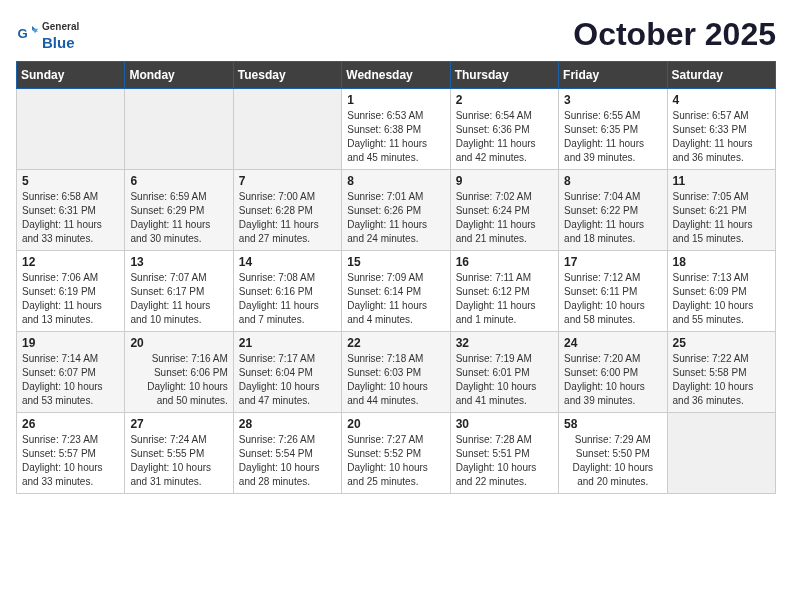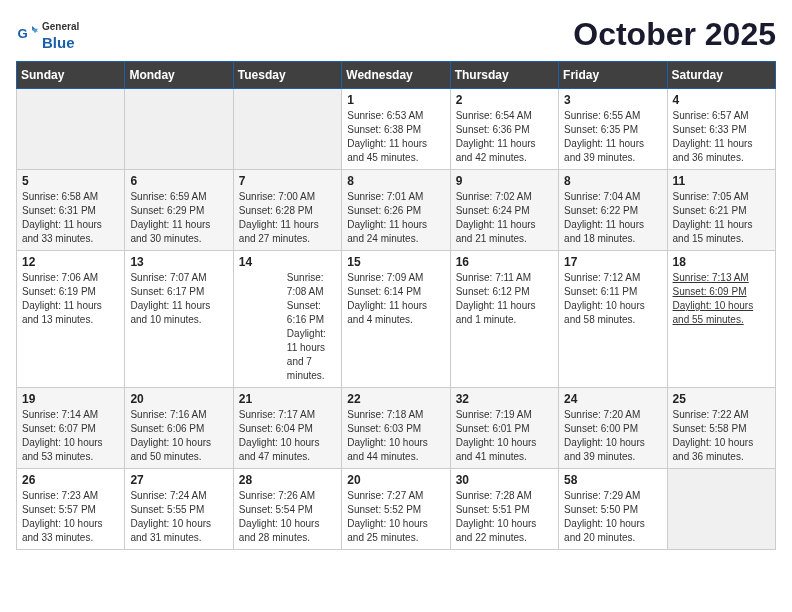--- a/index.html
+++ b/index.html
@@ -206,21 +206,21 @@
         </td>
         <td>
           <div class="day-number">13</div>
           <div class="day-info" style="white-space: pre-line;">Sunrise: 7:07 AM
 Sunset: 6:17 PM
 Daylight: 11 hours
 and 10 minutes.</div>
         </td>
         <td>
           <div class="day-number">14</div>
-          <div class="day-info" style="white-space: pre-line; margin-left: 48px;">Sunrise: 7:08 AM
+          <div class="day-info" style="white-space: pre-line;">Sunrise: 7:08 AM
 Sunset: 6:16 PM
 Daylight: 11 hours
 and 7 minutes.</div>
         </td>
         <td>
           <div class="day-number">15</div>
           <div class="day-info" style="white-space: pre-line;">Sunrise: 7:09 AM
 Sunset: 6:14 PM
 Daylight: 11 hours
 and 4 minutes.</div>
@@ -234,37 +234,37 @@
         </td>
         <td>
           <div class="day-number">17</div>
           <div class="day-info" style="white-space: pre-line;">Sunrise: 7:12 AM
 Sunset: 6:11 PM
 Daylight: 10 hours
 and 58 minutes.</div>
         </td>
         <td>
           <div class="day-number">18</div>
-          <div class="day-info" style="white-space: pre-line; text-decoration: underline;">Sunrise: 7:13 AM
+          <div class="day-info" style="white-space: pre-line;">Sunrise: 7:13 AM
 Sunset: 6:09 PM
 Daylight: 10 hours
 and 55 minutes.</div>
         </td>
       </tr>
       <tr>
         <td>
           <div class="day-number">19</div>
           <div class="day-info" style="white-space: pre-line;">Sunrise: 7:14 AM
 Sunset: 6:07 PM
 Daylight: 10 hours
 and 53 minutes.</div>
         </td>
         <td>
           <div class="day-number">20</div>
-          <div class="day-info" style="white-space: pre-line;">Sunrise: 7:16 AM
+          <div class="day-info" style="white-space: pre-line; text-align: right;">Sunrise: 7:16 AM
 Sunset: 6:06 PM
 Daylight: 10 hours
 and 50 minutes.</div>
         </td>
         <td>
           <div class="day-number">21</div>
           <div class="day-info" style="white-space: pre-line;">Sunrise: 7:17 AM
 Sunset: 6:04 PM
 Daylight: 10 hours
 and 47 minutes.</div>
@@ -329,21 +329,21 @@
         </td>
         <td>
           <div class="day-number">30</div>
           <div class="day-info" style="white-space: pre-line;">Sunrise: 7:28 AM
 Sunset: 5:51 PM
 Daylight: 10 hours
 and 22 minutes.</div>
         </td>
         <td>
           <div class="day-number">58</div>
-          <div class="day-info" style="white-space: pre-line;">Sunrise: 7:29 AM
+          <div class="day-info" style="white-space: pre-line; text-align: center;">Sunrise: 7:29 AM
 Sunset: 5:50 PM
 Daylight: 10 hours
 and 20 minutes.</div>
         </td>
         <td class="empty-cell"></td>
       </tr>
     </tbody>
 </table>
 
 </body></html>

